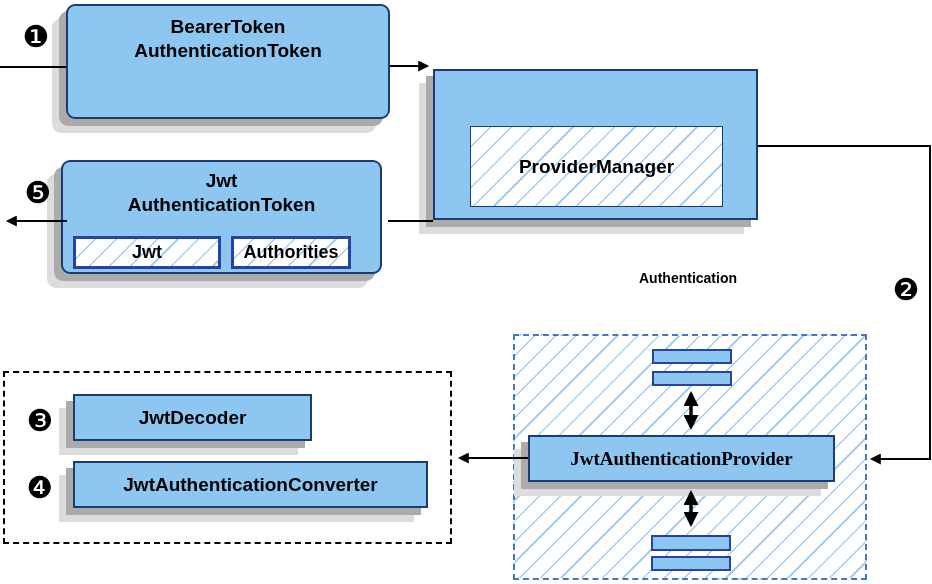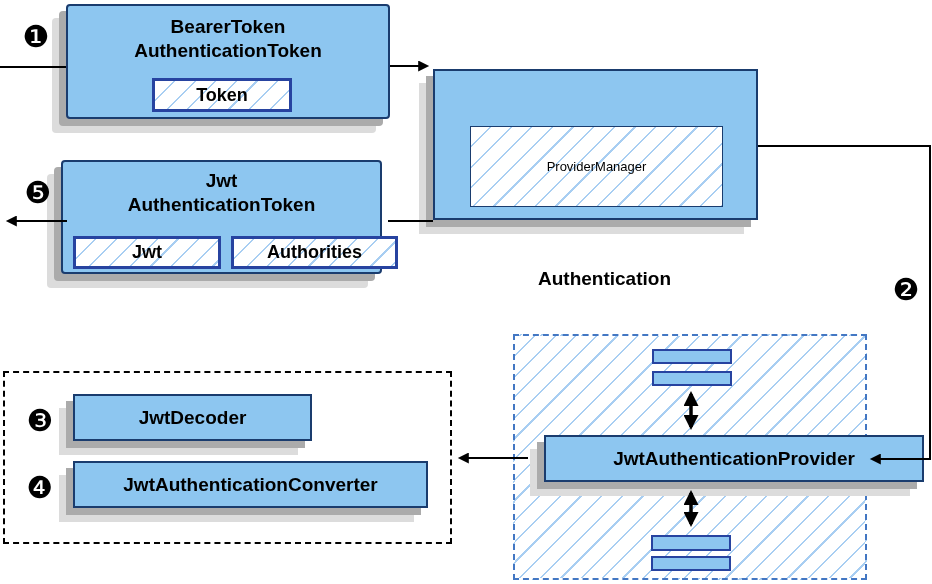--- a/index.html
+++ b/index.html
@@ -22,21 +22,21 @@
     width:932px; height:584px;
     background:#ffffff;
     overflow:hidden;
   }
   .node {
     position:absolute;
     background:var(--node-fill);
     border:2px solid var(--node-border);
     box-shadow:-7px 7px 0 0 var(--shadow-dark), -14px 14px 0 0 var(--shadow-light);
   }
-  .rounded { border-radius:4px; }
+  .rounded { border-radius:9px; }
   .node-title {
     position:absolute; left:0; right:0;
     text-align:center;
     font-weight:bold; font-size:19px; line-height:24px; color:#000;
   }
   .hatch {
     background-color:#ffffff;
     background-image:repeating-linear-gradient(135deg,
       rgba(0,0,0,0) 0px, rgba(0,0,0,0) 13px,
       var(--hatch-line) 13px, var(--hatch-line) 14.6px);
@@ -44,25 +44,26 @@
   .field {
     position:absolute;
     border:3px solid var(--field-border);
     display:flex; align-items:center; justify-content:center;
     font-weight:bold; font-size:18px; color:#000;
   }
   .impl-field {
     position:absolute;
     border:1px solid var(--node-border);
     display:flex; align-items:center; justify-content:center;
-    font-weight:normal; font-size:13px; color:#000;text-align:center;
+    font-weight:bold; font-size:19px; color:#000;text-align:center;
   }
   .group-label {
     position:absolute;
-    font-weight:bold; font-size:19px; line-height:25px; color:#000;
+    text-align:center;
+    font-weight:bold; font-size:14px; line-height:25px; color:#000;
   }
   .providers-group {
     position:absolute;
     border:2px dashed var(--providers-border);
   }
   .black-group {
     position:absolute;
     border:2px dashed #000000;
     background:#ffffff;
   }
@@ -90,42 +91,41 @@
   .double-arrow { stroke:var(--arrow); stroke-width:3.5; fill:none; }
 </style>
 </head>
 <body>
 
 <div class="stage">
 
   <div class="node rounded" style="left:66px; top:4px; width:324px; height:115px;">
     <div class="node-title" style="top:9px;">BearerToken</div>
     <div class="node-title" style="top:33px;">AuthenticationToken</div>
-    <div class="field hatch" style="left:84px; top:72px; width:140px; height:34px;">Token</div>
   </div>
 
   <div class="node" style="left:433px; top:69px; width:325px; height:151px;">
     <div class="impl-field hatch" style="left:35px; top:55px; width:253px; height:81px;">ProviderManager</div>
   </div>
 
   <div class="node rounded" style="left:61px; top:160px; width:321px; height:114px;">
     <div class="node-title" style="top:7px;">Jwt</div>
     <div class="node-title" style="top:31px;">AuthenticationToken</div>
     <div class="field hatch" style="left:10px; top:74px; width:148px; height:33px;">Jwt</div>
-    <div class="field hatch" style="left:168px; top:74px; width:167px; height:33px;">Authorities</div>
+    <div class="field hatch" style="left:168px; top:74px; width:120px; height:33px;">Authorities</div>
   </div>
 
   <div class="group-label" style="left:538px; top:266px; width:300px;">
     <div>Authentication</div>
   </div>
 
   <div class="providers-group hatch" style="left:513px; top:334px; width:354px; height:246px;">
     <div class="bar" style="left:137px; top:13px; width:80px; height:15px;"></div>
     <div class="bar" style="left:137px; top:35px; width:80px; height:15px;"></div>
-    <div class="node centered-node" style="left:29px; top:99px; width:380px; height:47px;">JwtAuthenticationProvider</div>
+    <div class="node centered-node" style="left:13px; top:99px; width:307px; height:47px;font-family:Liberation Serif, serif;">JwtAuthenticationProvider</div>
     <div class="bar" style="left:136px; top:199px; width:80px; height:16px;"></div>
     <div class="bar" style="left:136px; top:220px; width:80px; height:15px;"></div>
   </div>
 
   <div class="black-group" style="left:3px; top:371px; width:449px; height:173px;">
     <div class="node centered-node" style="left:68px; top:88px; width:355px; height:47px;">JwtAuthenticationConverter</div>
     <div class="node centered-node" style="left:68px; top:21px; width:239px; height:47px;">JwtDecoder</div>
   </div>
 
   <div class="step" style="left:19px; top:21px;">❶</div>

